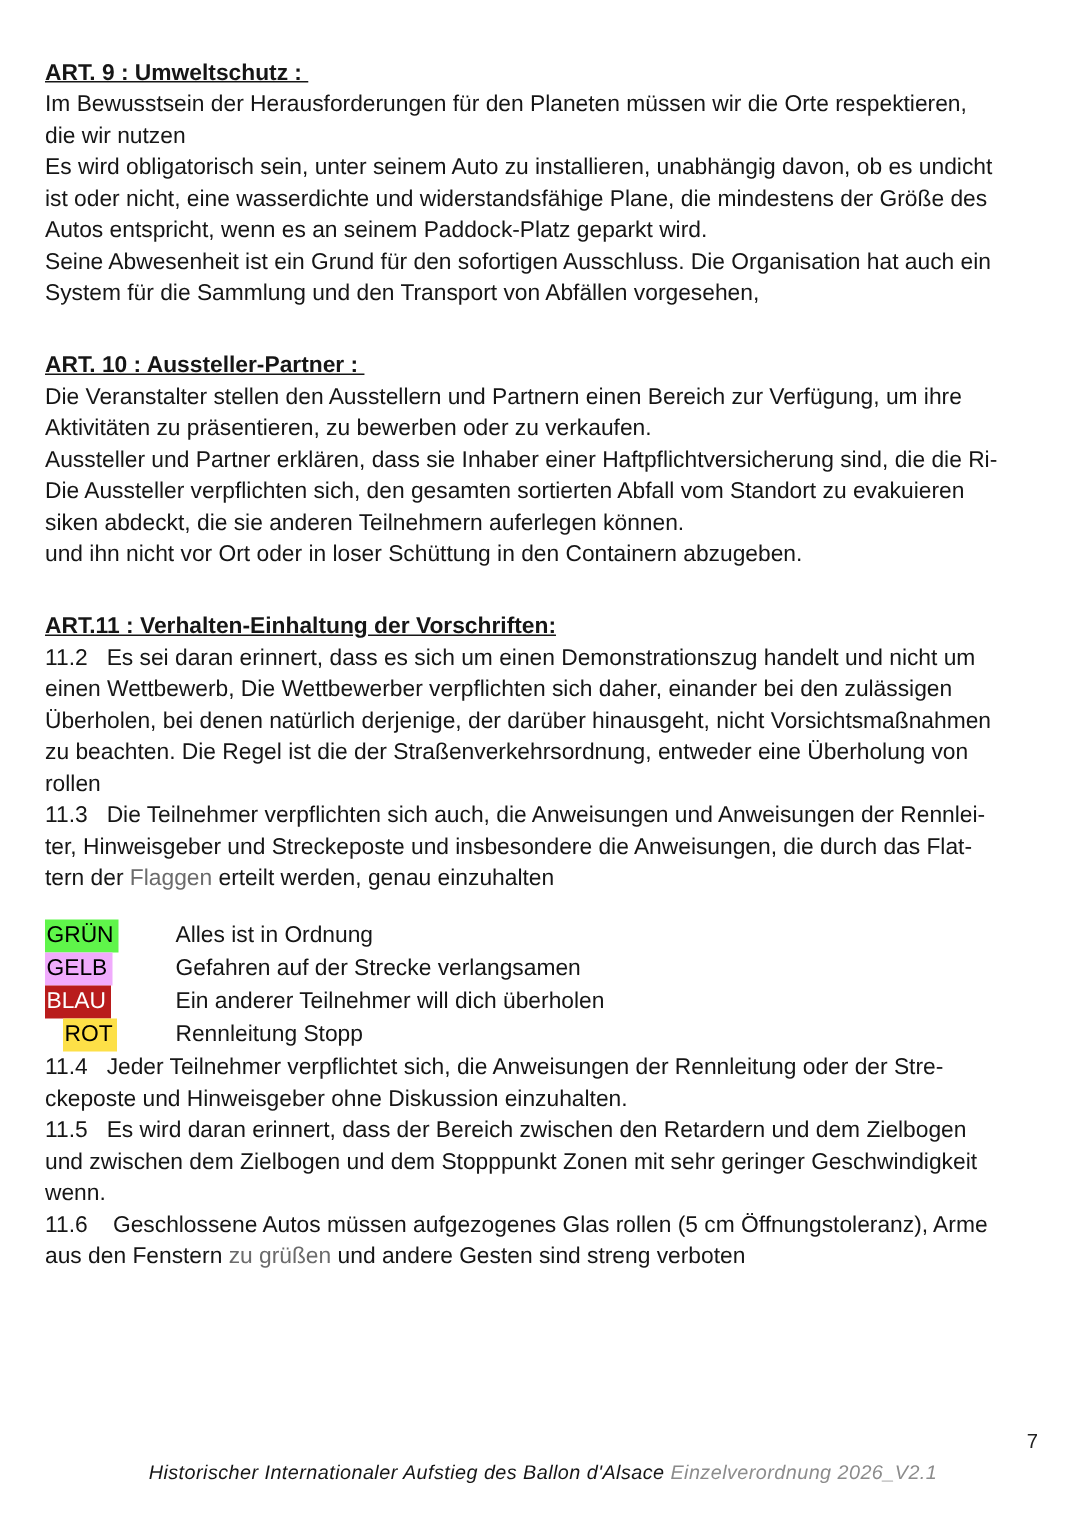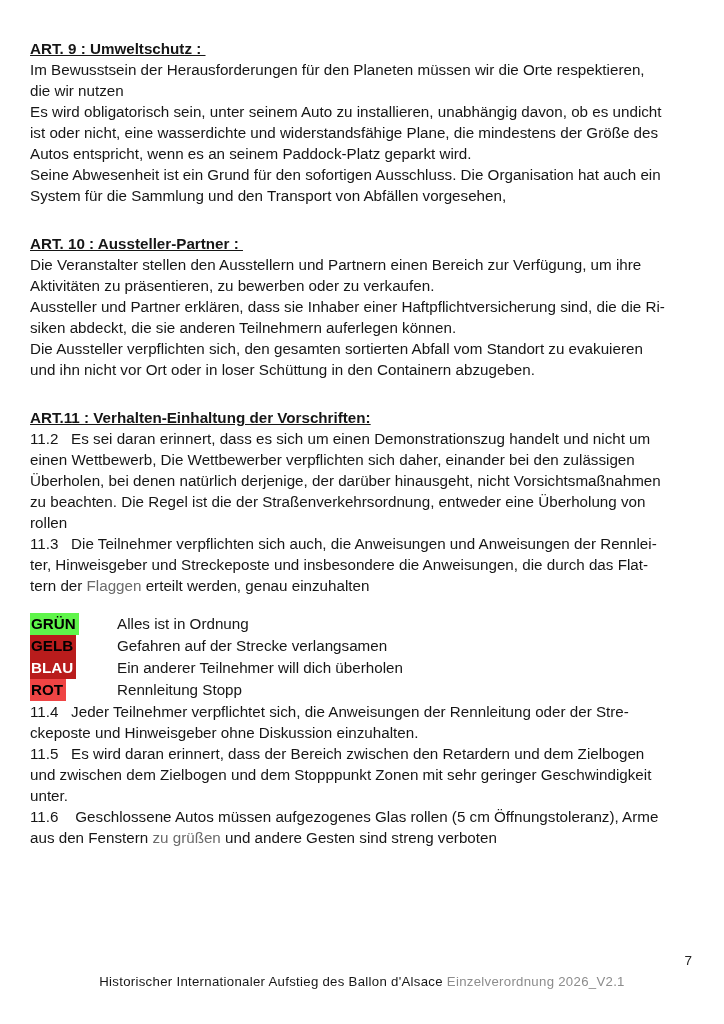--- a/index.html
+++ b/index.html
@@ -30,21 +30,21 @@
     white-space:pre;
   }
   .muted{color:var(--muted_text,#6b6b6b);}
   .spacer{width:100%;}
   .flag-row{
     display:flex;
     align-items:baseline;
     font-size:15.2px;
     line-height:21px;
   }
-  .flag-label-cell{width:87px;flex:0 0 87px;font-weight:bold;}
+  .flag-label-cell{width:87px;flex:0 0 87px;}
   .flag-label{
     display:inline-block;
     padding:0 3px 1px 1px;
     white-space:pre;
   }
   .flag-desc{white-space:pre;}
   .pagenum{
     position:absolute;
     top:952px;right:32px;
     font-size:13.5px;
@@ -52,20 +52,21 @@
     color:#222;
   }
   .footer{
     position:absolute;
     top:973px;left:0;right:0;
     text-align:center;
     font-size:13.2px;
     line-height:17px;
     letter-spacing:0.3px;
     white-space:pre;
+    font-style:italic;
   }
   .footer .version{color:var(--footer_version_text,#8c8c8c);}
 </style>
 </head>
 <body>
 
 <div class="page">
   <div class="content">
       <div class="heading">ART. 9 : Umweltschutz : </div>
       <div class="line">Im Bewusstsein der Herausforderungen für den Planeten müssen wir die Orte respektieren,</div>
@@ -73,55 +74,55 @@
       <div class="line">Es wird obligatorisch sein, unter seinem Auto zu installieren, unabhängig davon, ob es undicht</div>
       <div class="line">ist oder nicht, eine wasserdichte und widerstandsfähige Plane, die mindestens der Größe des</div>
       <div class="line">Autos entspricht, wenn es an seinem Paddock-Platz geparkt wird.</div>
       <div class="line">Seine Abwesenheit ist ein Grund für den sofortigen Ausschluss. Die Organisation hat auch ein</div>
       <div class="line">System für die Sammlung und den Transport von Abfällen vorgesehen,</div>
       <div class="spacer" style="height: 27px;"></div>
       <div class="heading">ART. 10 : Aussteller-Partner : </div>
       <div class="line">Die Veranstalter stellen den Ausstellern und Partnern einen Bereich zur Verfügung, um ihre</div>
       <div class="line">Aktivitäten zu präsentieren, zu bewerben oder zu verkaufen.</div>
       <div class="line">Aussteller und Partner erklären, dass sie Inhaber einer Haftpflichtversicherung sind, die die Ri-</div>
+      <div class="line">Die Aussteller verpflichten sich, den gesamten sortierten Abfall vom Standort zu evakuieren</div>
       <div class="line">siken abdeckt, die sie anderen Teilnehmern auferlegen können.</div>
-      <div class="line">Die Aussteller verpflichten sich, den gesamten sortierten Abfall vom Standort zu evakuieren</div>
       <div class="line">und ihn nicht vor Ort oder in loser Schüttung in den Containern abzugeben.</div>
       <div class="spacer" style="height: 27px;"></div>
       <div class="heading">ART.11 : Verhalten-Einhaltung der Vorschriften:</div>
       <div class="line">11.2   Es sei daran erinnert, dass es sich um einen Demonstrationszug handelt und nicht um</div>
       <div class="line">einen Wettbewerb, Die Wettbewerber verpflichten sich daher, einander bei den zulässigen</div>
       <div class="line">Überholen, bei denen natürlich derjenige, der darüber hinausgeht, nicht Vorsichtsmaßnahmen</div>
       <div class="line">zu beachten. Die Regel ist die der Straßenverkehrsordnung, entweder eine Überholung von</div>
       <div class="line">rollen</div>
       <div class="line">11.3   Die Teilnehmer verpflichten sich auch, die Anweisungen und Anweisungen der Rennlei-</div>
       <div class="line">ter, Hinweisgeber und Streckeposte und insbesondere die Anweisungen, die durch das Flat-</div>
       <div class="line"><span>tern der </span><span class="muted">Flaggen</span><span> erteilt werden, genau einzuhalten</span></div>
       <div class="spacer" style="height: 17px;"></div>
       <div class="flag-row">
         <div class="flag-label-cell"><span class="flag-label" style="background: rgb(95, 245, 74); color: rgb(0, 0, 0);">GRÜN</span></div>
         <span class="flag-desc">Alles ist in Ordnung</span>
       </div>
       <div class="flag-row">
-        <div class="flag-label-cell"><span class="flag-label" style="background: #b91c1c; color: rgb(0, 0, 0);">GELB</span></div>
+        <div class="flag-label-cell"><span class="flag-label" style="background: #f0abfc; color: rgb(0, 0, 0);">GELB</span></div>
         <span class="flag-desc">Gefahren auf der Strecke verlangsamen</span>
       </div>
       <div class="flag-row">
         <div class="flag-label-cell"><span class="flag-label" style="background: #b91c1c; color: rgb(255, 255, 255);">BLAU</span></div>
         <span class="flag-desc">Ein anderer Teilnehmer will dich überholen</span>
       </div>
       <div class="flag-row">
-        <div class="flag-label-cell"><span class="flag-label" style="background: #ef4444; color: rgb(0, 0, 0);">ROT</span></div>
+        <div class="flag-label-cell"><span class="flag-label" style="background: #fde047; color: rgb(0, 0, 0); margin-left: 12px;">ROT</span></div>
         <span class="flag-desc">Rennleitung Stopp</span>
       </div>
       <div class="line">11.4   Jeder Teilnehmer verpflichtet sich, die Anweisungen der Rennleitung oder der Stre-</div>
       <div class="line">ckeposte und Hinweisgeber ohne Diskussion einzuhalten.</div>
       <div class="line">11.5   Es wird daran erinnert, dass der Bereich zwischen den Retardern und dem Zielbogen</div>
       <div class="line">und zwischen dem Zielbogen und dem Stopppunkt Zonen mit sehr geringer Geschwindigkeit</div>
-      <div class="line">unter.</div>
+      <div class="line">wenn.</div>
       <div class="line">11.6    Geschlossene Autos müssen aufgezogenes Glas rollen (5 cm Öffnungstoleranz), Arme</div>
       <div class="line"><span>aus den Fenstern </span><span class="muted">zu grüßen</span><span> und andere Gesten sind streng verboten</span></div>
     </div>
 
   <div class="pagenum">7</div>
 
   <div class="footer"><span>Historischer Internationaler Aufstieg des Ballon d'Alsace</span><span class="version"> Einzelverordnung 2026_V2.1</span></div>
 </div>
 
 </body></html>

